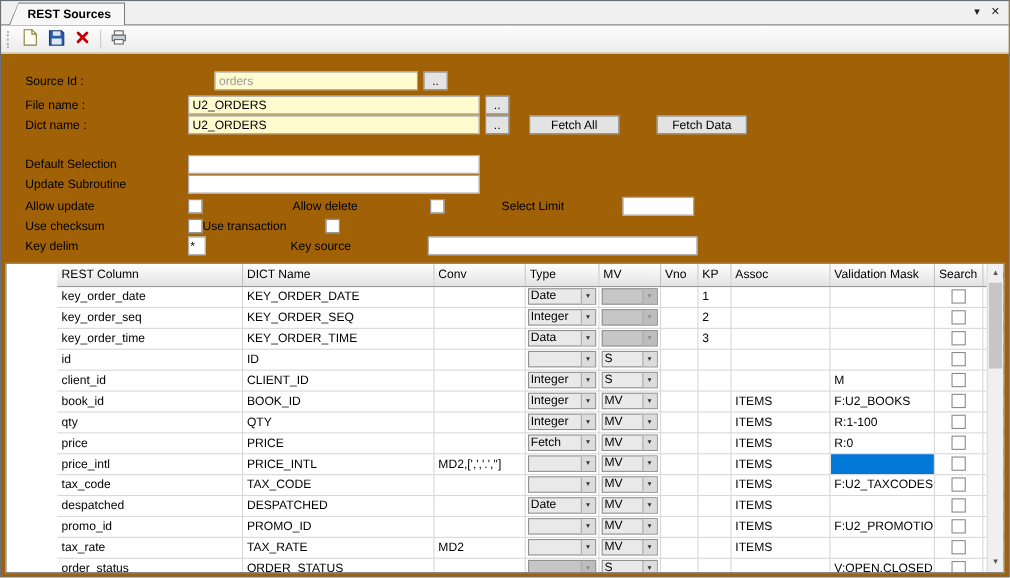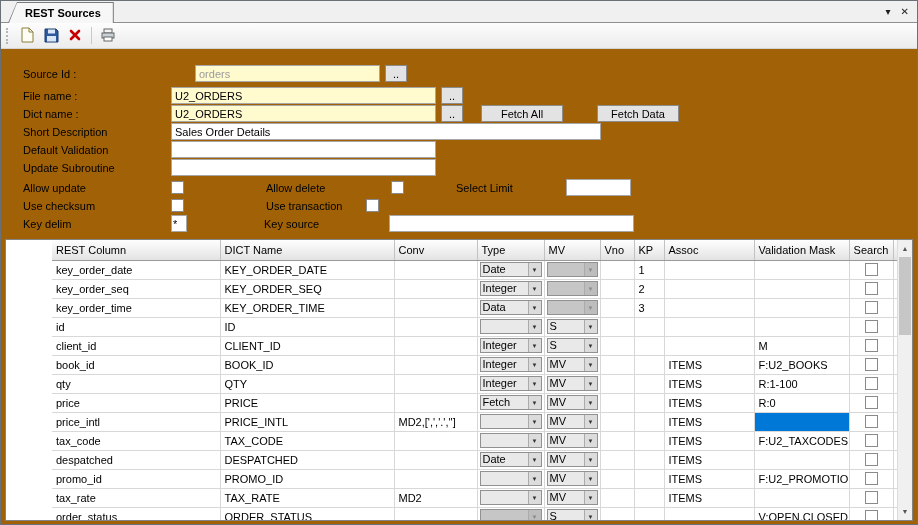--- a/index.html
+++ b/index.html
@@ -125,48 +125,44 @@
     </div>
 
     <div class="frow" style="top:56px">
       <span class="flabel">Dict name :</span>
       <input class="tbx yellow" style="width: 265px;" value="U2_ORDERS">
       <button class="btn browse">..</button>
       <button class="btn fetch" style="margin-left:18px">Fetch All</button>
       <button class="btn fetch" style="margin-left:34px">Fetch Data</button>
     </div>
 
-    <div class="frow" style="top:74px">
-      <span class="flabel">Short Description</span>
-      <input class="tbx" style="width: 430px;" value="Sales Order Details">
-    </div>
 
     <div class="frow" style="top:92px">
-      <span class="flabel">Default Validation</span>
+      <span class="flabel">Default Selection</span>
       <input class="tbx" style="width: 265px;" value="">
     </div>
 
     <div class="frow" style="top:110px">
       <span class="flabel">Update Subroutine</span>
       <input class="tbx" style="width: 265px;" value="">
     </div>
 
     <div class="frow" style="top:130px">
       <span class="flabel">Allow update</span>
       <span class="cb"></span>
       <span style="margin-left:82px;width:125px;flex:none">Allow delete</span>
       <span class="cb"></span>
       <span style="margin-left:52px;width:70px;flex:none">Select Limit</span>
       <input class="tbx" style="margin-left: 40px; width: 65px;" value="">
     </div>
 
     <div class="frow" style="top:148px">
       <span class="flabel">Use checksum</span>
       <span class="cb"></span>
-      <span style="margin-left:82px;width:100px;flex:none">Use transaction</span>
+      <span style="width:112px;flex:none">Use transaction</span>
       <span class="cb"></span>
     </div>
 
     <div class="frow" style="top:166px">
       <span class="flabel">Key delim</span>
       <input class="tbx" style="width: 16px; padding: 0px 1px;" value="*">
       <span style="margin-left:77px;width:125px;flex:none">Key source</span>
       <input class="tbx" style="width: 245px;" value="">
     </div>
   </div>

